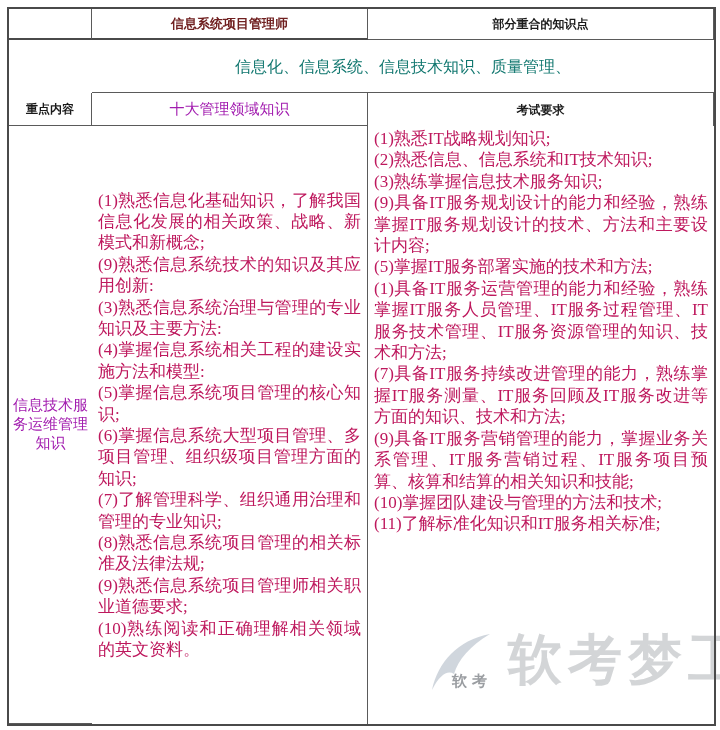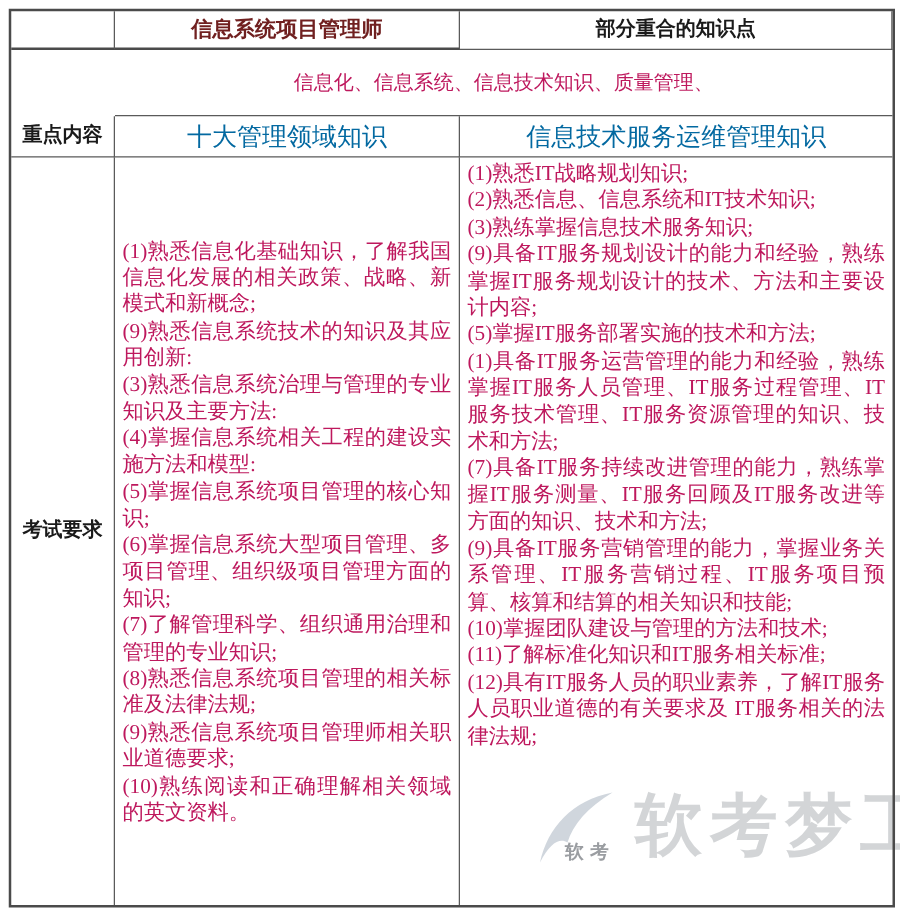--- a/index.html
+++ b/index.html
@@ -69,45 +69,45 @@
   .cell.last-col { border-right: none; }
   .cell.last-row { border-bottom: none; }
   .cell.hdr-row { border-bottom: 2px solid #4a4a4a; }
   .center-cell {
     display: flex;
     align-items: center;
     justify-content: center;
     text-align: center;
   }
   .hdr-title {
-    font-size: 17px;
+    font-size: 13px;
     font-weight: bold;
     color: #702020;
     font-family: "Liberation Sans", "DejaVu Sans", sans-serif;
   }
   .row-label {
-    font-size: 16px;
+    font-size: 12px;
     font-weight: bold;
     color: #1a1a1a;
     line-height: 22px;
     padding: 0 5px;
   }
   .overlap-cell {
     grid-column: 2 / 4;
     flex-direction: column;
   }
   .overlap-line {
     display: block;
     font-size: 16px;
-    color: #be185d;
+    color: #0f766e;
     line-height: 25px;
   }
   .focus-text {
-    font-size: 20px;
-    color: #0369a1;
+    font-size: 15px;
+    color: #a21caf;
   }
   .exam-col {
     font-size: 17px;
     color: #be185d;
     line-height: 21.4px;
     padding: 2px 6px;
     display: flex;
     flex-direction: column;
   }
   .exam-col.v-center { justify-content: center; }
@@ -142,26 +142,26 @@
     <div class="cell center-cell overlap-cell last-col">
       <span class="overlap-line">信息化、信息系统、信息技术知识、质量管理、</span>
     </div>
 
     <div class="cell center-cell">
       <span class="row-label">重点内容</span>
     </div>
     <div class="cell center-cell">
       <span class="focus-text">十大管理领域知识</span>
     </div>
+    <div class="cell center-cell last-row">
+      <span class="row-label">考试要求</span>
+    </div>
+
     <div class="cell center-cell last-col">
       <span class="focus-text">信息技术服务运维管理知识</span>
-    </div>
-
-    <div class="cell center-cell last-row">
-      <span class="row-label">考试要求</span>
     </div>
     <div class="cell last-row exam-col v-center">
       <p class="exam-item">(1)熟悉信息化基础知识，了解我国信息化发展的相关政策、战略、新模式和新概念;</p>
       <p class="exam-item">(9)熟悉信息系统技术的知识及其应用创新:</p>
       <p class="exam-item">(3)熟悉信息系统治理与管理的专业知识及主要方法:</p>
       <p class="exam-item">(4)掌握信息系统相关工程的建设实施方法和模型:</p>
       <p class="exam-item">(5)掌握信息系统项目管理的核心知识;</p>
       <p class="exam-item">(6)掌握信息系统大型项目管理、多项目管理、组织级项目管理方面的知识;</p>
       <p class="exam-item">(7)了解管理科学、组织通用治理和管理的专业知识;</p>
       <p class="exam-item">(8)熟悉信息系统项目管理的相关标准及法律法规;</p>
@@ -172,17 +172,16 @@
       <p class="exam-item">(1)熟悉IT战略规划知识;</p>
       <p class="exam-item">(2)熟悉信息、信息系统和IT技术知识;</p>
       <p class="exam-item">(3)熟练掌握信息技术服务知识;</p>
       <p class="exam-item">(9)具备IT服务规划设计的能力和经验，熟练掌握IT服务规划设计的技术、方法和主要设计内容;</p>
       <p class="exam-item">(5)掌握IT服务部署实施的技术和方法;</p>
       <p class="exam-item">(1)具备IT服务运营管理的能力和经验，熟练掌握IT服务人员管理、IT服务过程管理、IT服务技术管理、IT服务资源管理的知识、技术和方法;</p>
       <p class="exam-item">(7)具备IT服务持续改进管理的能力，熟练掌握IT服务测量、IT服务回顾及IT服务改进等方面的知识、技术和方法;</p>
       <p class="exam-item">(9)具备IT服务营销管理的能力，掌握业务关系管理、IT服务营销过程、IT服务项目预算、核算和结算的相关知识和技能;</p>
       <p class="exam-item">(10)掌握团队建设与管理的方法和技术;</p>
       <p class="exam-item">(11)了解标准化知识和IT服务相关标准;</p>
-      <p class="exam-item">(12)具有IT服务人员的职业素养，了解IT服务人员职业道德的有关要求及 IT服务相关的法律法规;</p>
     </div>
 
   </div>
 </div>
 
 </body></html>

